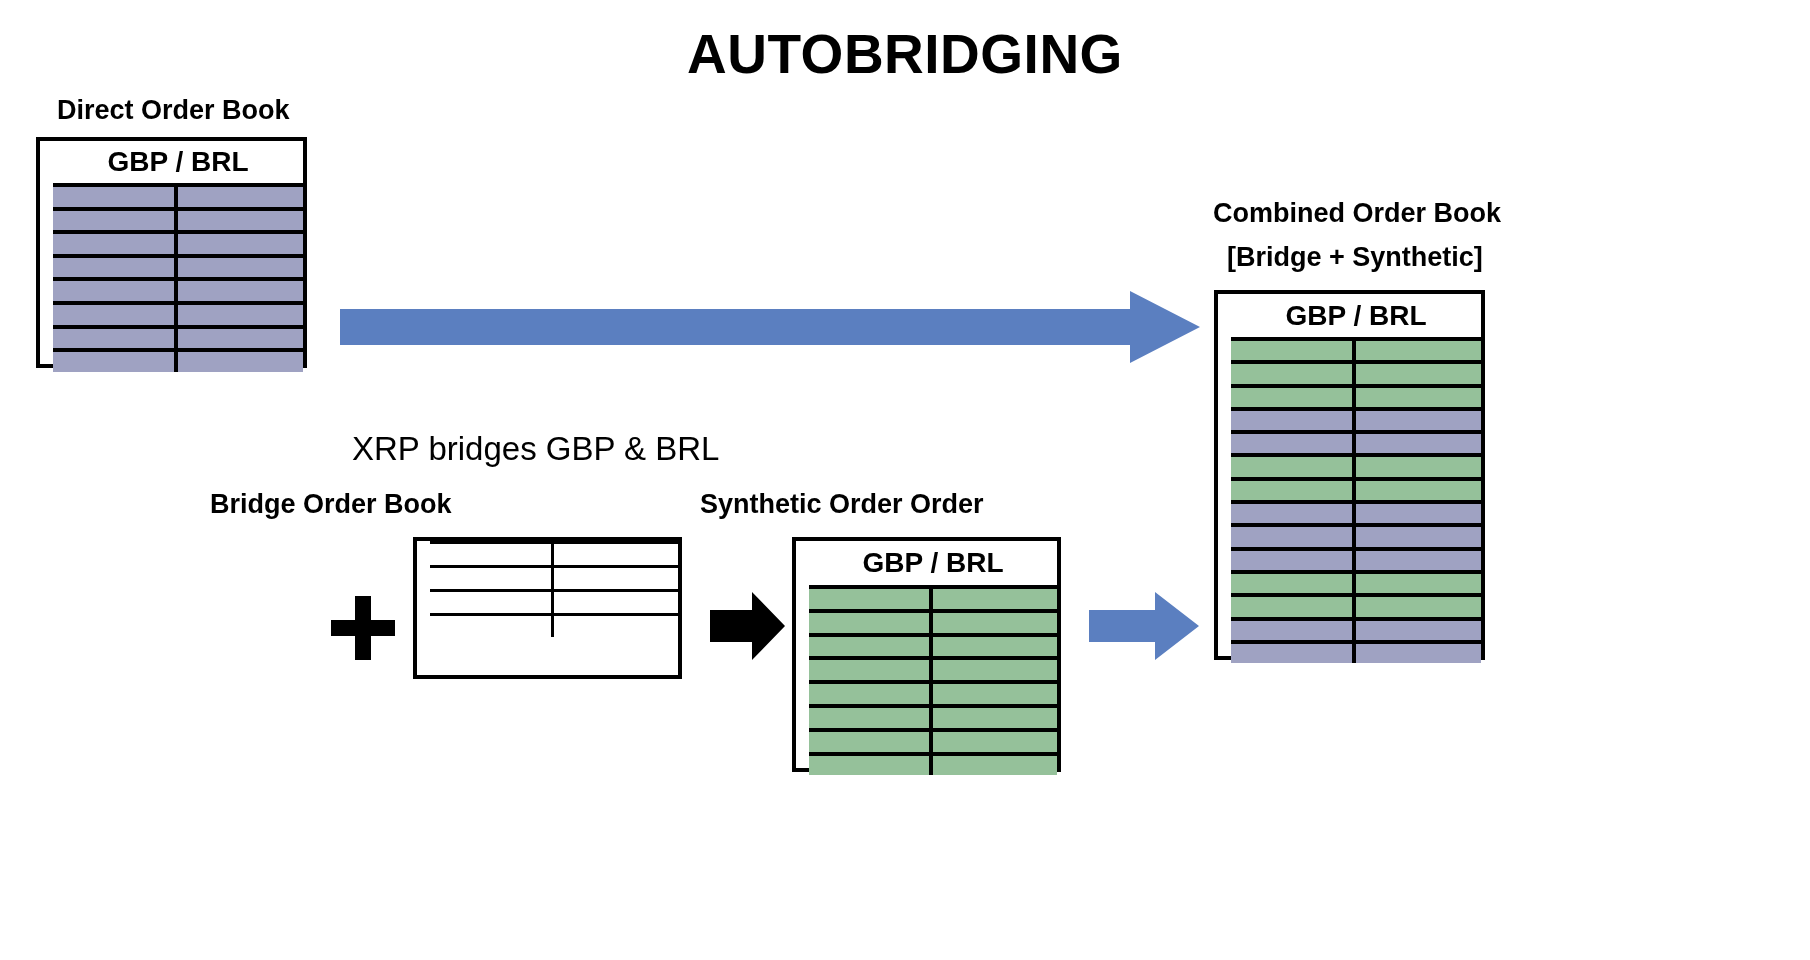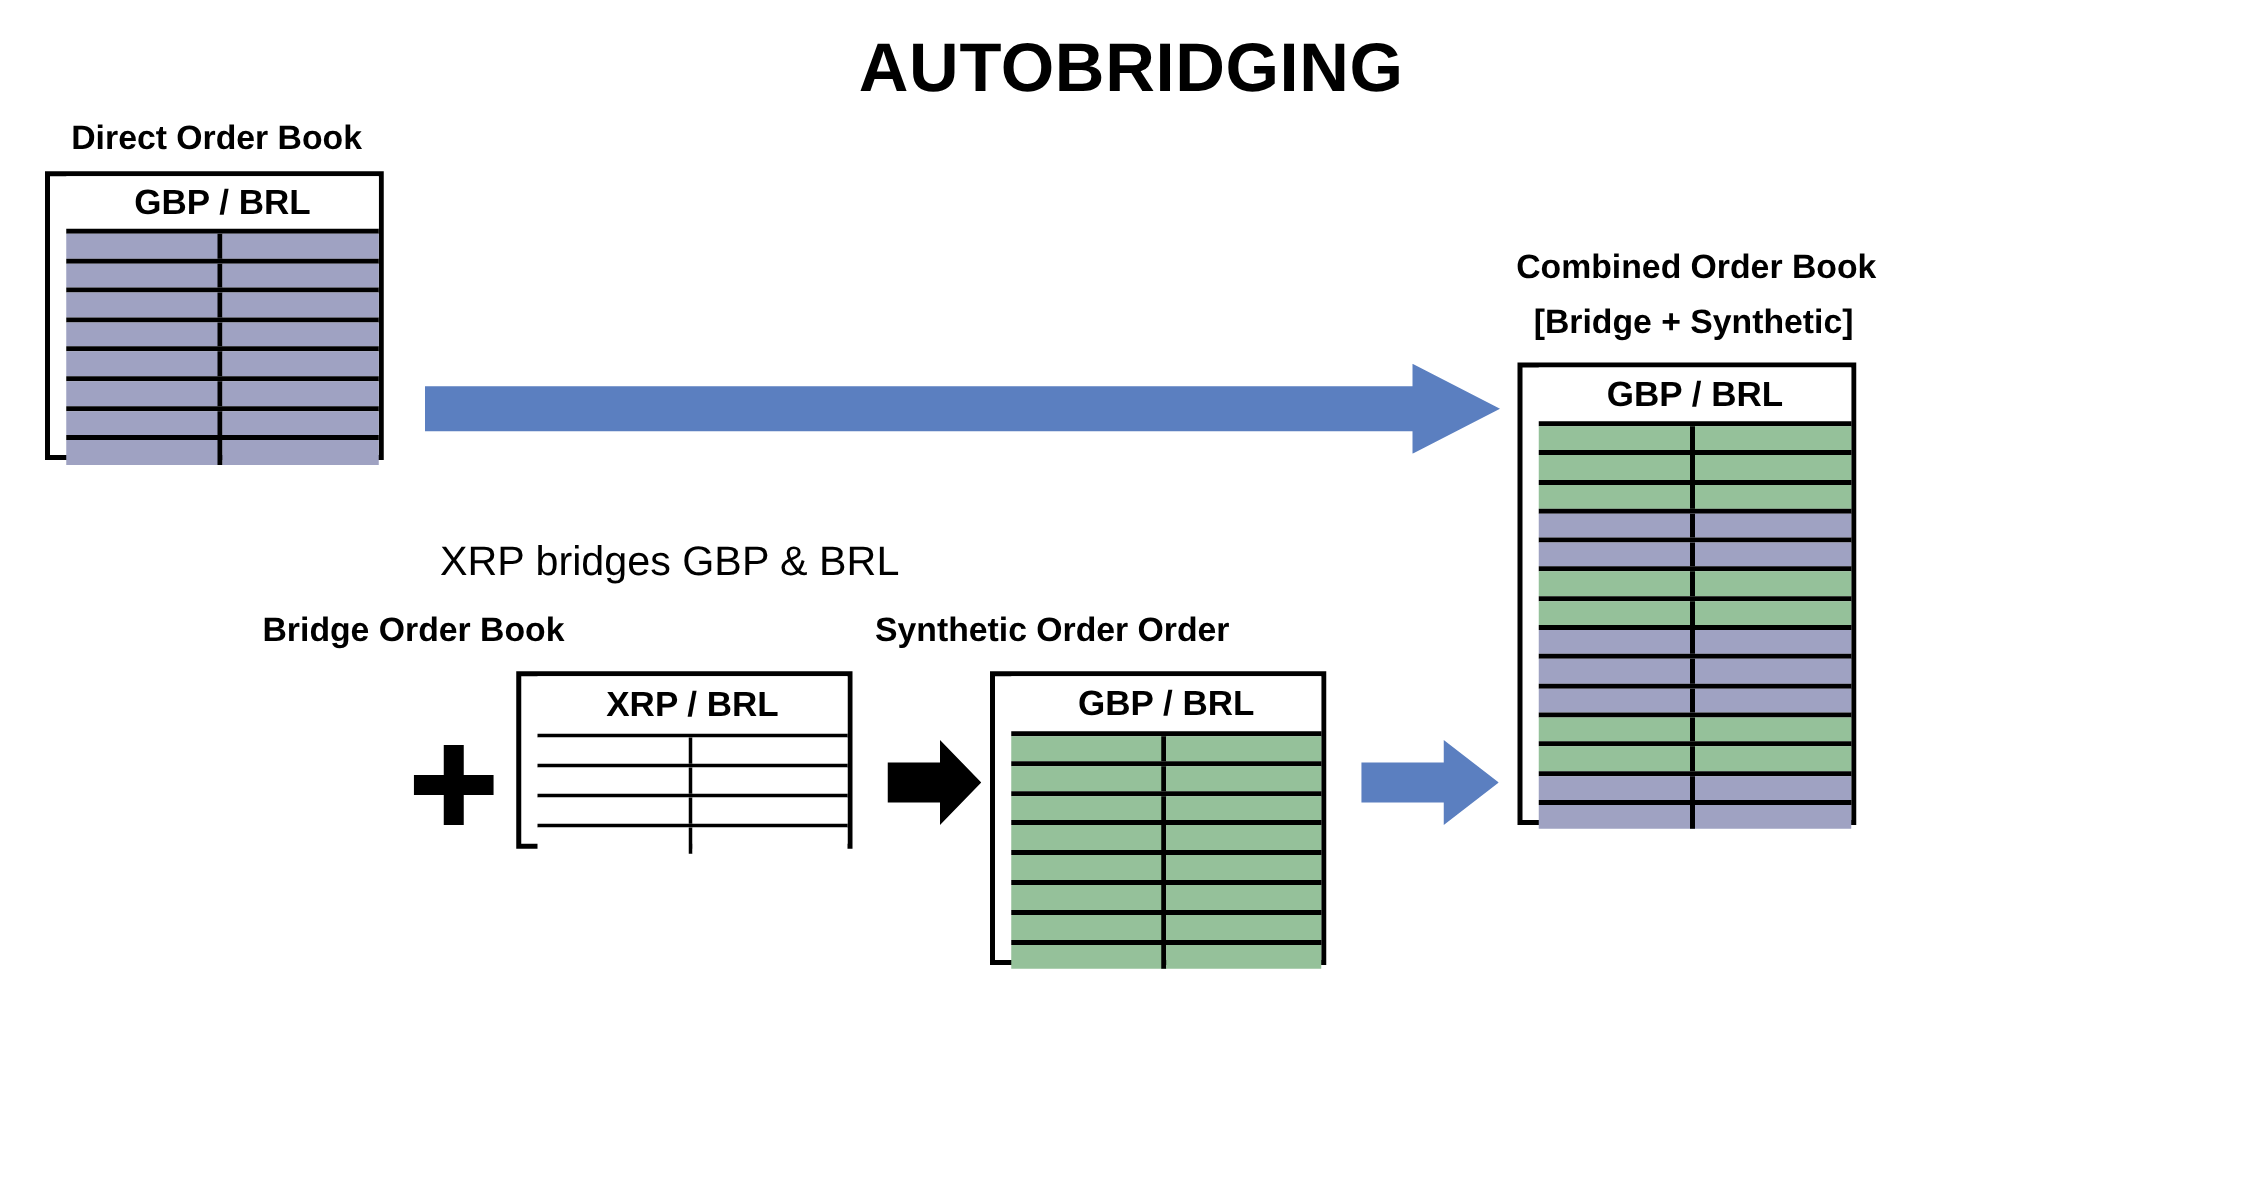--- a/index.html
+++ b/index.html
@@ -156,21 +156,20 @@
   <div class="label" style="left:210px; top:489px;">Bridge Order Book</div>
 
 
   <div class="plus-sign" style="left:331px; top:596px; width:64px; height:64px;">
     <svg width="64" height="64" viewBox="0 0 64 64">
       <polygon points="24,0 40,0 40,24 64,24 64,40 40,40 40,64 24,64 24,40 0,40 0,24 24,24" fill="#000000"></polygon>
     </svg>
   </div>
 
   <div class="book thin" id="book-xrp-brl" style="left:413px; top:537px; width:269px; height:142px;">
-    <div class="book-header" style="height:46px;">XRP / BRL</div>
     <div class="book-rows">
         <div class="book-row" style="height: 24px;">
           <div class="cell left" style="background: rgb(255, 255, 255);"></div>
           <div class="cell right" style="background: rgb(255, 255, 255);"></div>
         </div>
         <div class="book-row" style="height: 24px;">
           <div class="cell left" style="background: rgb(255, 255, 255);"></div>
           <div class="cell right" style="background: rgb(255, 255, 255);"></div>
         </div>
         <div class="book-row" style="height: 24px;">

